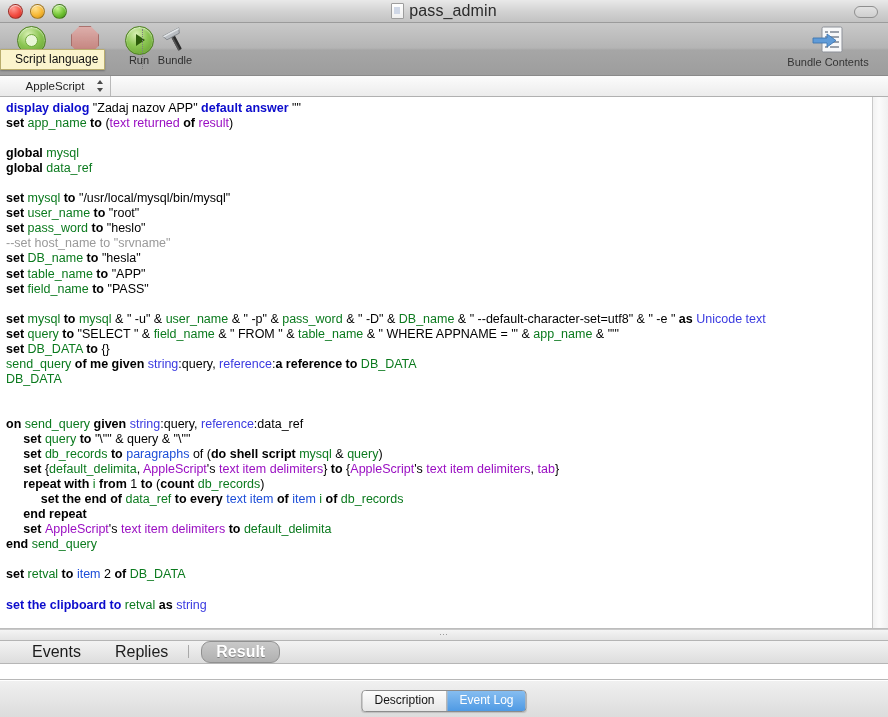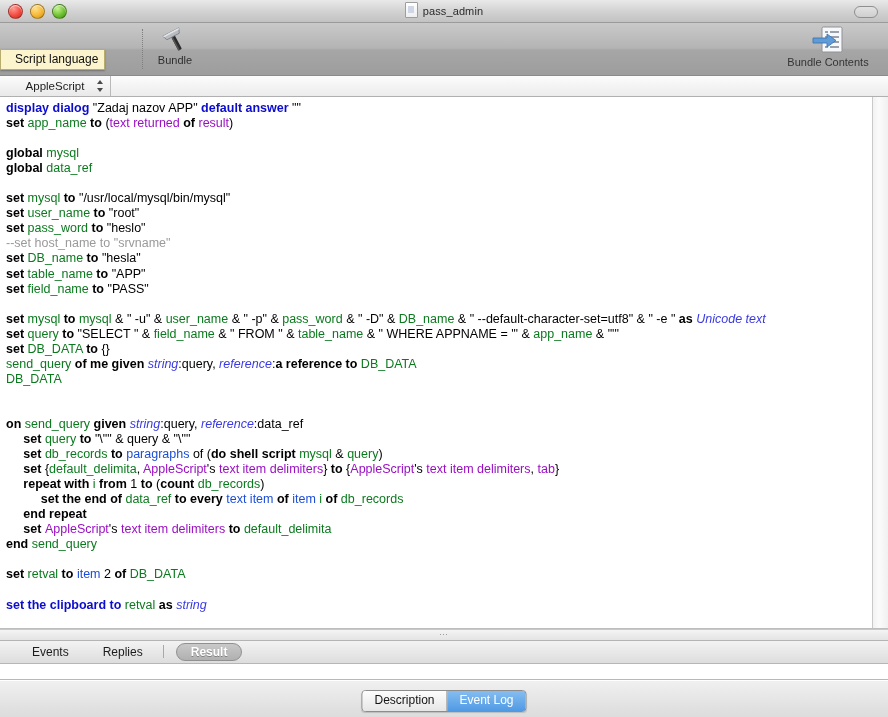--- a/index.html
+++ b/index.html
@@ -23,21 +23,21 @@
     display:flex;align-items:center;
   }
   .traffic{position:absolute;left:8px;top:4px;display:flex;gap:7px;}
   .tl{width:13px;height:13px;border-radius:50%;border:1px solid rgba(0,0,0,.32);
       box-shadow:inset 0 1px 1px rgba(255,255,255,.75);}
   .tl.red{background:radial-gradient(circle at 35% 28%,#ff9a92 0%,#f24b40 55%,#c32a20 100%);}
   .tl.yellow{background:radial-gradient(circle at 35% 28%,#ffe08a 0%,#f6b733 55%,#c98b12 100%);}
   .tl.green{background:radial-gradient(circle at 35% 28%,#c5f58e 0%,#6fc132 55%,#3e8a14 100%);}
   .title-center{
     position:absolute;left:0;right:0;text-align:center;
-    font-size:11px;color:#2b2b2b;font-weight:400;
+    font-size:16px;color:#2b2b2b;font-weight:400;
     letter-spacing:.1px;line-height:22px;
   }
   .title-center .docicon{
     display:inline-block;width:11px;height:14px;vertical-align:-3px;margin-right:5px;
     background:linear-gradient(to bottom,#ffffff,#efefef);
     border:1px solid #9d9d9d;border-radius:1px;position:relative;
   }
   .title-center .docicon:after{
     content:"";position:absolute;left:2px;top:3px;width:6px;height:7px;
     background:#cfd7e6;
@@ -146,21 +146,21 @@
   .code .ln{display:block;height:15.05px;}
   .vscroll{
     flex:0 0 15px;border-left:1px solid #c9c9c9;
     background:linear-gradient(to right,#f2f2f2,#fbfbfb 40%,#f0f0f0);
   }
   .vscroll .thumb{
     margin:1px;height:0;
   }
   
   .kw{color:#0c0ccc;font-weight:bold;margin-top:22px;}      
-  .kwi{color:#3a3ae0;font-style:italic;}    
+  .kwi{color:#3a3ae0;}    
   .blk{color:#000000;font-weight:bold;}     
   .var{color:#0b7a1e;}                      
   .str{color:#000000;}                      
   .cmt{color:#9a9a9a;}                      
   .ref{color:#9a0fc2;}                      
   .ital{color:#1d4ed8;}   
 
   
   .splitter{
     flex:0 0 10px;height:10px;position:relative;
@@ -174,21 +174,21 @@
     opacity:.85;
   }
 
   
   .result-tabbar{
     flex:0 0 22px;height:22px;display:flex;align-items:center;
     background:linear-gradient(to bottom,#f3f3f3,#dddddd);
     border-bottom:1px solid #b6b6b6;padding-left:22px;
   }
   .rtab{
-    font-size:12px;color:#1c1c1c;padding:1px 10px;margin-right:14px;cursor:default;
+    font-size:16px;color:#1c1c1c;padding:1px 10px;margin-right:14px;cursor:default;
   }
   .rtab.selected{
     background:linear-gradient(to bottom,#c9c9c9,#b0b0b0);
     border:1px solid #909090;border-radius:9px;color:#ffffff;font-weight:bold;
     text-shadow:0 1px 0 rgba(0,0,0,.3);padding:1px 14px;
   }
   .rdiv{width:1px;height:13px;background:#a9a9a9;margin:0 12px 0 -4px;}
   .result-body{
     flex:1 1 auto;background:#ffffff;border-bottom:1px solid #b8b8b8;
   }
@@ -226,20 +226,40 @@
       <span class="tl yellow"></span>
       <span class="tl green"></span>
     </div>
     <div class="title-center">
       <span class="docicon"></span><span>pass_admin</span>
     </div>
     <div class="pill"></div>
   </div>
 
   <div class="toolbar">
+    <div class="tgroup" style="left:4px;">
+      <div class="tbtn">
+        <span class="glyph">
+            <span class="circ rec"></span>
+          </span>
+        <span class="lbl">Record</span>
+      </div>
+      <div class="tbtn disabled">
+        <span class="glyph">
+            <span class="octo"></span>
+          </span>
+        <span class="lbl">Stop</span>
+      </div>
+      <div class="tbtn">
+        <span class="glyph">
+            <span class="circ runc"></span>
+          </span>
+        <span class="lbl">Run</span>
+      </div>
+    </div>
 
     <div class="sep" style="left:142px;"></div>
 
     <div class="tgroup" style="left:148px;">
       <div class="tbtn">
         <span class="glyph">
           <svg width="30" height="28" viewBox="0 0 30 28">
             <g transform="rotate(-28 15 14)">
               <rect x="13" y="8" width="4" height="17" rx="1" fill="#2c2c2c"></rect>
               <rect x="13" y="8" width="1.6" height="17" fill="#555"></rect>

